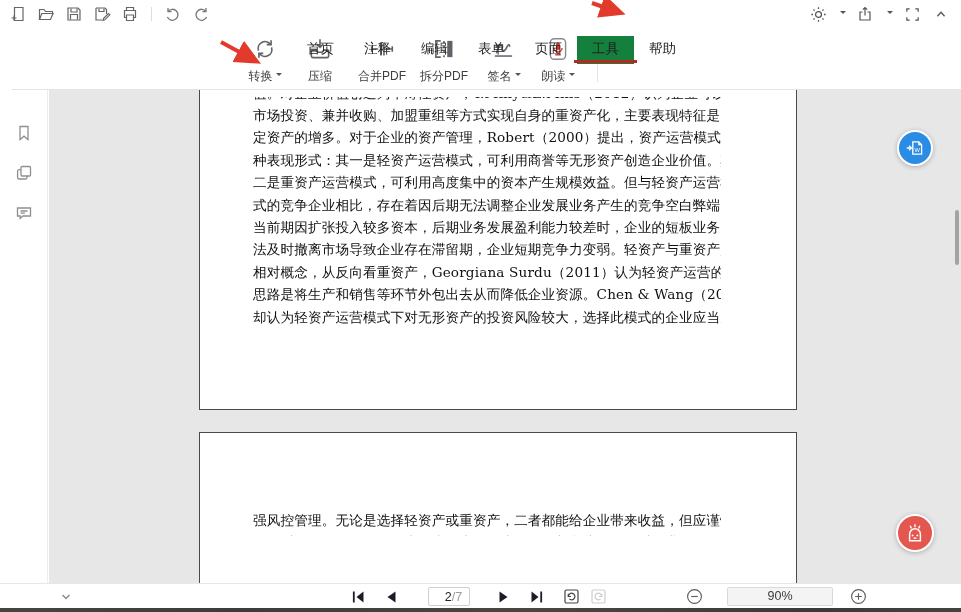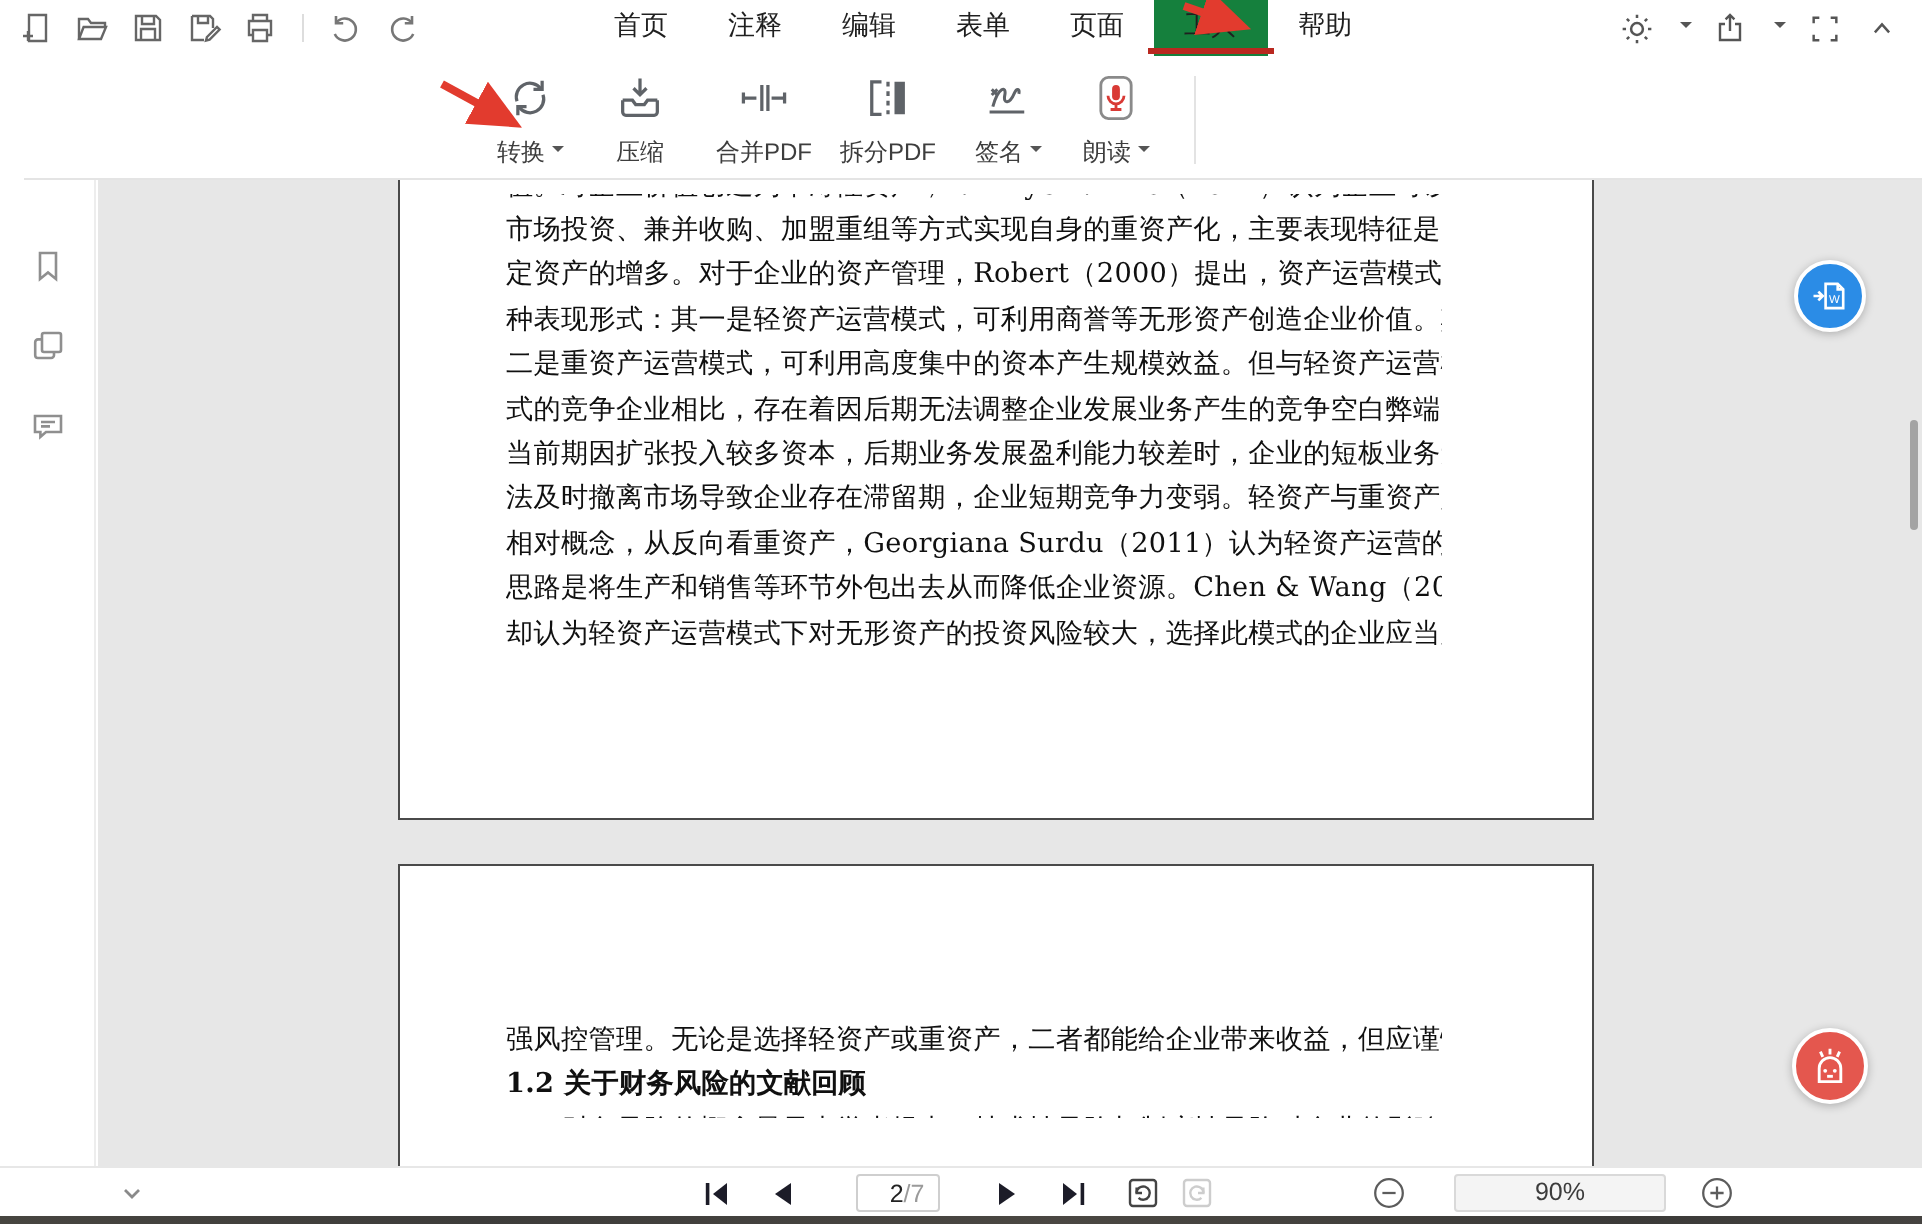--- a/index.html
+++ b/index.html
@@ -5,21 +5,21 @@
   * { margin:0; padding:0; box-sizing:border-box; }
   html,body { width:961px; height:612px; overflow:hidden; background:#fff;
     font-family:"Liberation Sans","DejaVu Sans",sans-serif; }
 
   
   #topbar { position:absolute; left:0; top:0; width:961px; height:28px; background:#fff; z-index:10; }
   .qicons { position:absolute; left:8px; top:0; height:28px; display:flex; align-items:center; gap:8px; }
   .qicon { width:20px; height:20px; display:flex; align-items:center; justify-content:center; cursor:pointer; }
   .qsep { width:1px; height:14px; background:#ddd; margin:0 3px; }
   #tabs { position:absolute; left:292px; top:0; height:28px; display:flex; }
-  .tab { padding:0 15px; height:28px; line-height:26px; font-size:13.5px; color:#1f1f1f; position:relative; cursor:pointer; white-space:nowrap; }
+  .tab { padding:0 15px; height:28px; line-height:26px; font-size:13.5px; color:#1f1f1f; position:relative; cursor:pointer; white-space:nowrap;margin-top:36px; }
   .tab.active { background:#15803d; }
   .tab.active::after { content:""; position:absolute; left:-3px; right:-3px; bottom:1px; height:3px; background:#b9281f; }
   .winicons { position:absolute; right:10px; top:0; height:28px; display:flex; align-items:center; gap:9px; }
   .caret { display:inline-block; width:0; height:0; border:3.5px solid transparent; border-top-color:#555; margin-left:3px; vertical-align:1px; }
 
   
   #ribbon { position:absolute; left:12px; top:28px; width:961px; height:62px; background:#fff; border-bottom:1px solid #e4e4e4; z-index:9; }
   .rbtn { position:absolute; top:6px; text-align:center; cursor:pointer; }
   .rbtn .ric { height:30px; display:flex; align-items:center; justify-content:center; }
   .rbtn .rlb { font-size:12px; color:#3d3d3d; margin-top:4px; white-space:nowrap; }
@@ -257,21 +257,20 @@
           <div class="dline">却认为轻资产运营模式下对无形资产的投资风险较大，选择此模式的企业应当加</div>
         </div>
     </div>
   </div>
   <div class="page" id="page2">
     <div class="ptext" style="top:76px;">
       <div>
 
       <div class="dline">强风控管理。无论是选择轻资产或重资产，二者都能给企业带来收益，但应谨慎</div>
         </div>
-      <div class="dline hline">1.2 关于财务风险的文献回顾</div>
       <div class="clipBottom">
         <div class="dline" style="text-indent:28px;">财务风险的概念最早由学者提出，技术性风险与制度性风险对企业的影响不同。</div>
       </div>
     </div>
   </div>
 </div>
 
 <div id="scrollthumb"></div>
 
 <div class="fab" id="fab-word">

